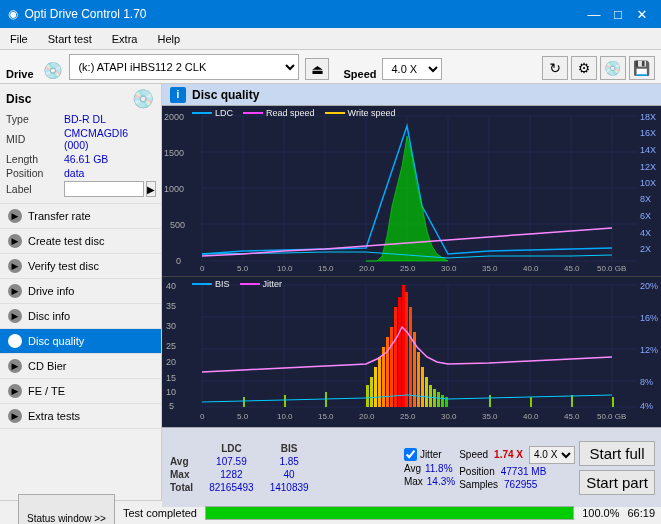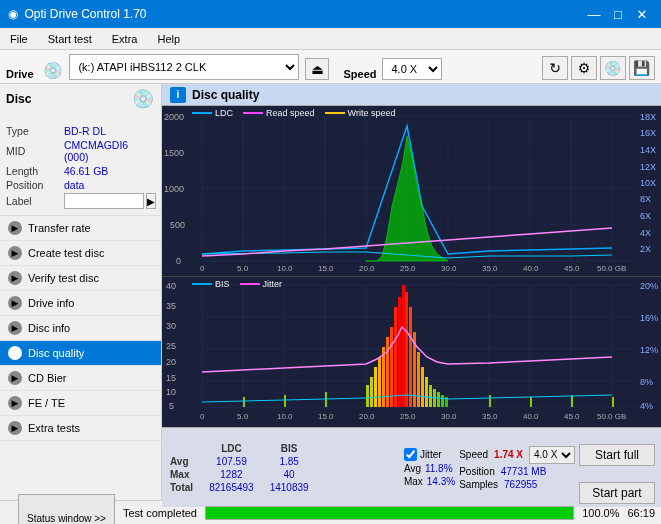--- a/index.html
+++ b/index.html
@@ -24,21 +24,21 @@
     .speed-select { border: 1px solid #aaa; background: white; padding: 2px 4px; font-size: 11px; height: 22px; width: 60px; }
     .drive-icons { display: flex; gap: 3px; margin-left: auto; }
     .drive-icon-btn { width: 26px; height: 24px; border: 1px solid #aaa; background: #f0f0f0; cursor: pointer; display: flex; align-items: center; justify-content: center; font-size: 14px; }
     
     
     .main-layout { display: flex; height: calc(524px - 28px - 22px - 34px - 24px); }
     
     
     .sidebar { width: 162px; background: #f0f0f0; border-right: 1px solid #ccc; display: flex; flex-direction: column; }
     .disc-section { padding: 4px 6px; border-bottom: 1px solid #ddd; }
-    .disc-header { display: flex; align-items: center; justify-content: space-between; margin-bottom: 15px; }
+    .disc-header { display: flex; align-items: center; justify-content: space-between; margin-bottom: 3px; }
     .disc-title { font-weight: bold; font-size: 12px; }
     .disc-row { display: flex; align-items: center; margin-bottom: 2px; font-size: 10.5px; }
     .disc-row-label { color: #333; width: 58px; flex-shrink: 0; }
     .disc-row-value { color: #0000cc; font-size: 10.5px; }
     .disc-row-value.blue { color: #0000cc; }
     .label-input { border: 1px solid #aaa; width: 80px; height: 16px; font-size: 10px; }
     .label-go { width: 16px; height: 16px; border: 1px solid #aaa; background: #f0f0f0; cursor: pointer; font-size: 10px; display: flex; align-items: center; justify-content: center; margin-left: 2px; }
     
     
     .sidebar-menu { display: flex; flex-direction: column; flex: 1; }
@@ -89,21 +89,21 @@
     .jitter-section { display: flex; flex-direction: column; gap: 2px; align-items: flex-start; }
     .jitter-check { display: flex; align-items: center; gap: 3px; font-size: 10px; }
     .jitter-val { color: #0000cc; font-size: 10px; }
     
     .speed-section { display: flex; flex-direction: column; gap: 2px; font-size: 10px; }
     .speed-row { display: flex; gap: 6px; align-items: center; }
     .speed-val { color: #cc0000; font-weight: bold; }
     .speed-val2 { color: #0000cc; }
     
     .start-btns { display: flex; flex-direction: column; gap: 4px; }
-    .start-btn { border: 1px solid #aaa; background: #e8e8e8; padding: 3px 4px; cursor: pointer; font-size: 12px; width: 76px; text-align: center; margin-top: 12px; }
+    .start-btn { border: 1px solid #aaa; background: #e8e8e8; padding: 3px 4px; cursor: pointer; font-size: 15px; width: 76px; text-align: center; }
   </style>
 </head>
 <body>
 
 <div class="title-bar">
   <div class="title-bar-left">
     <span>◉</span>
     <span>Opti Drive Control 1.70</span>
   </div>
   <div class="title-bar-controls">

